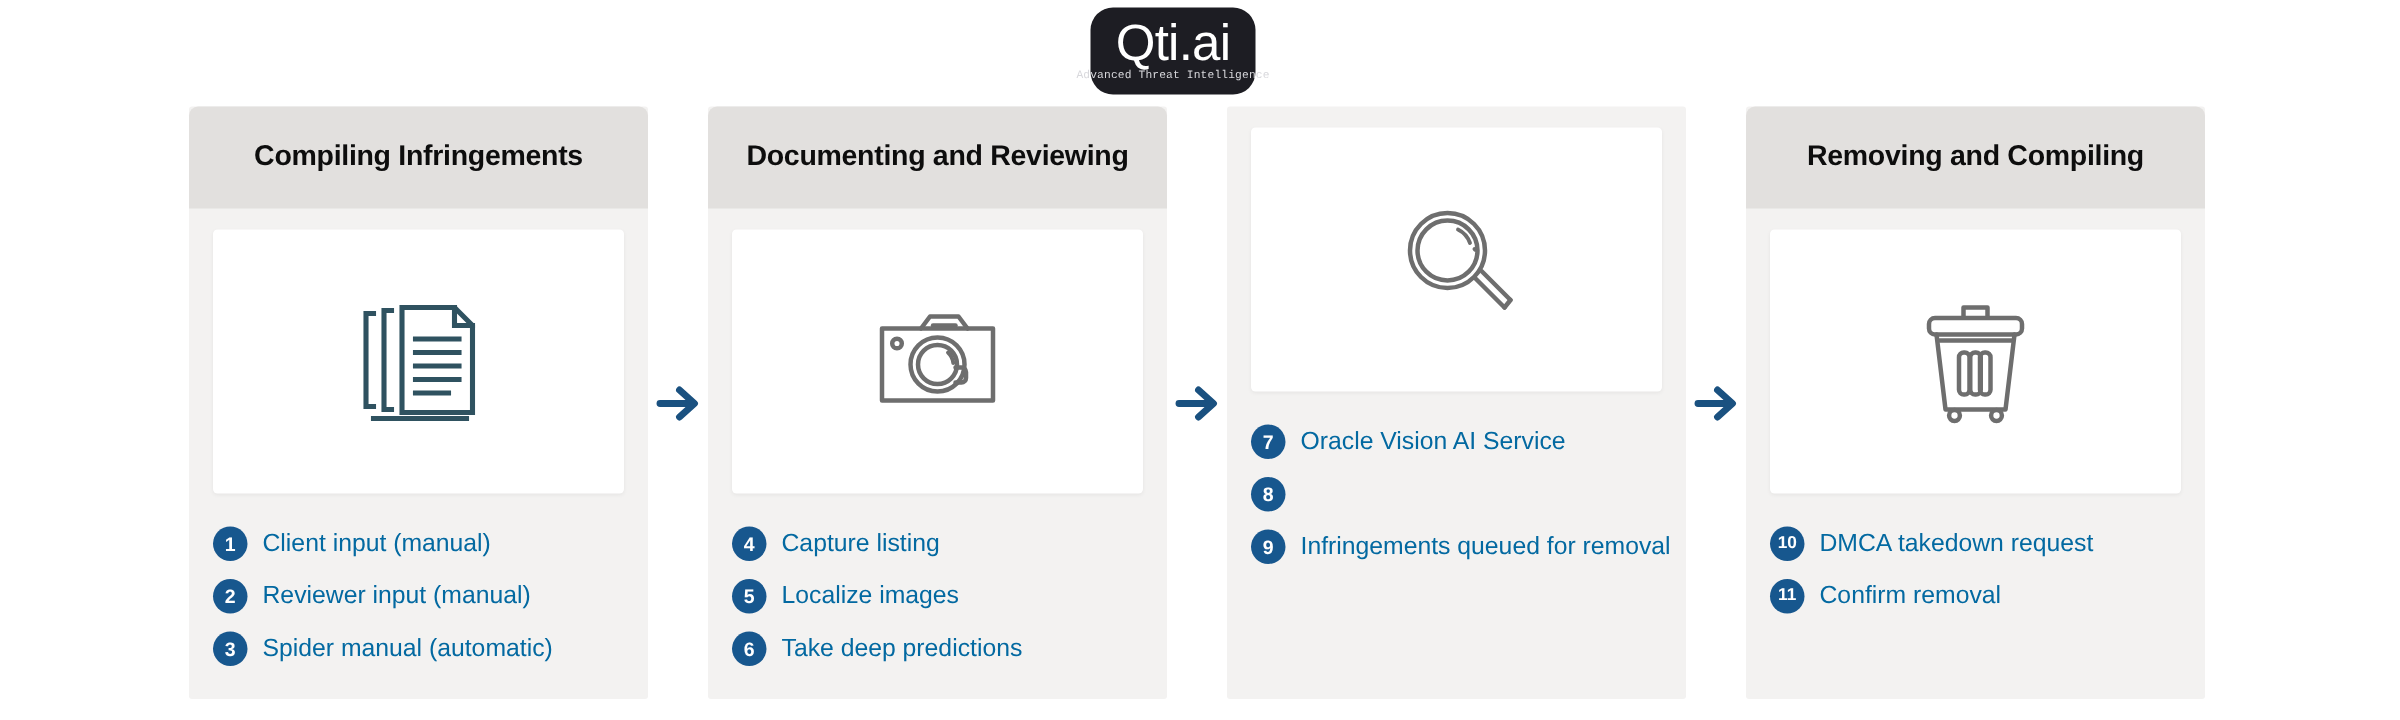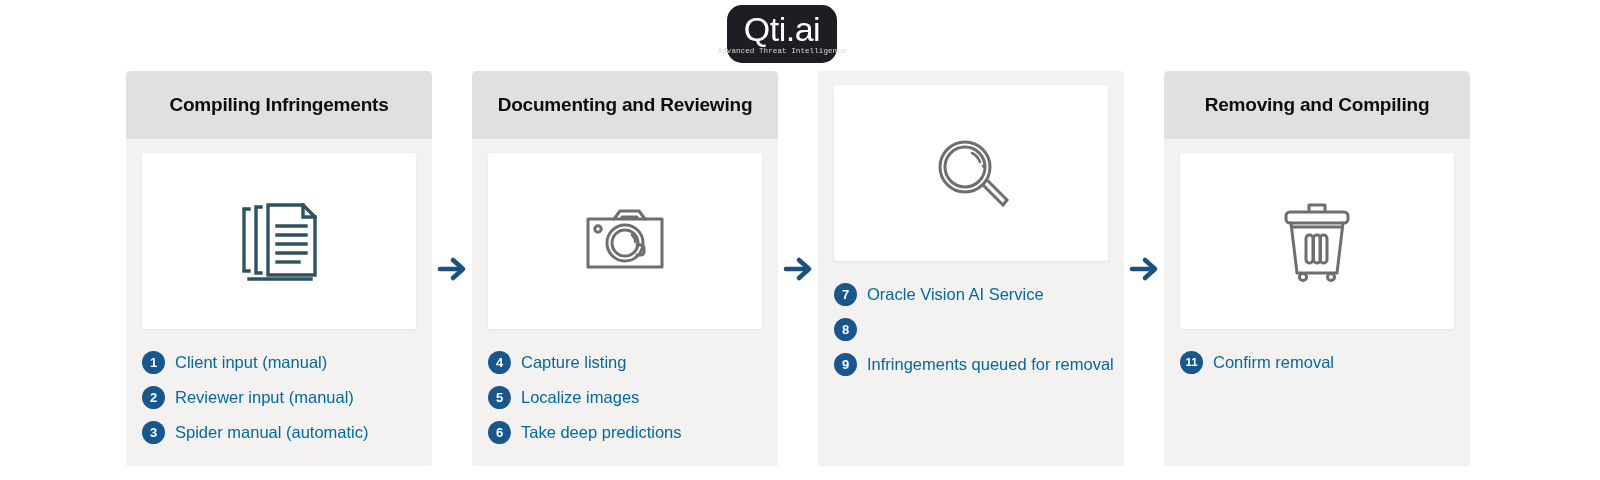--- a/index.html
+++ b/index.html
@@ -296,19 +296,23 @@
           <rect x="51" y="42" width="7" height="28" rx="3.2"></rect>
           <rect x="44" y="42" width="7" height="28" rx="3.2" stroke="none" fill="none"></rect>
           <rect x="44.5" y="42" width="7" height="28" rx="3.2"></rect>
           <circle cx="34" cy="84" r="3.6"></circle>
           <circle cx="62" cy="84" r="3.6"></circle>
         </svg>
       </span>
     </div>
     <ul class="step-list">
       <li class="step-item">
+        <span class="step-badge wide">10</span>
+        <span class="step-text">DMCA takedown request</span>
+      </li>
+      <li class="step-item">
         <span class="step-badge wide">11</span>
         <span class="step-text">Confirm removal</span>
       </li>
     </ul>
   </div>
 
 </div>
 
 </body></html>

